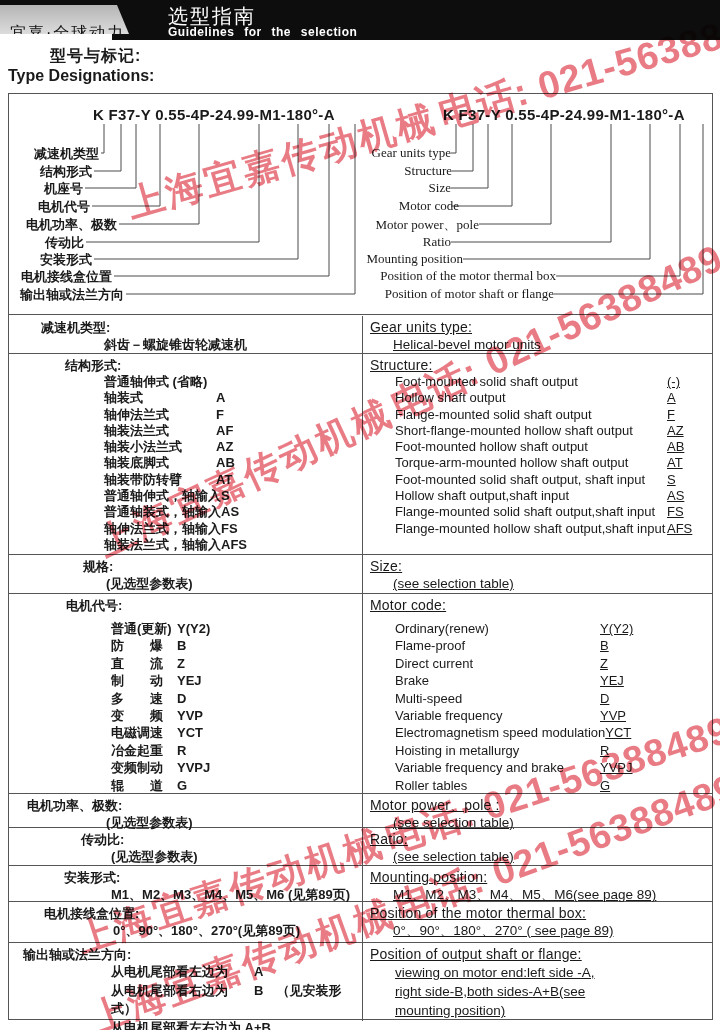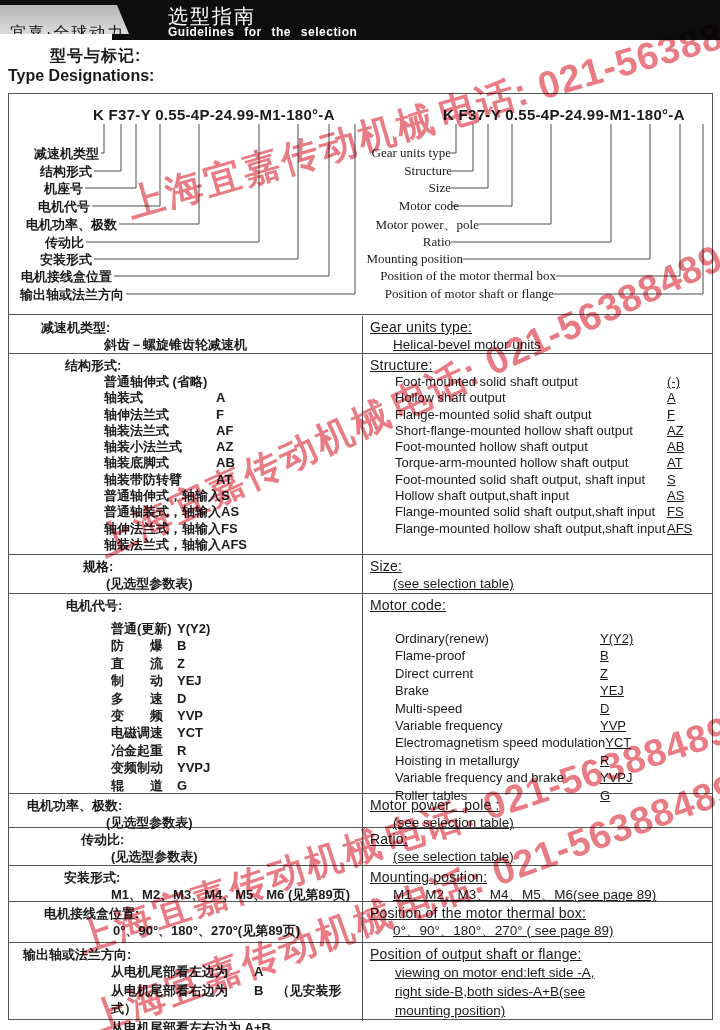--- a/index.html
+++ b/index.html
@@ -237,21 +237,21 @@
             <div class="it"><span class="nm">多　　速</span><span class="cd">D</span></div>
             <div class="it"><span class="nm">变　　频</span><span class="cd">YVP</span></div>
             <div class="it"><span class="nm">电磁调速</span><span class="cd">YCT</span></div>
             <div class="it"><span class="nm">冶金起重</span><span class="cd">R</span></div>
             <div class="it"><span class="nm">变频制动</span><span class="cd">YVPJ</span></div>
             <div class="it"><span class="nm">辊　　道</span><span class="cd">G</span></div>
           </div>
       </div>
       <div class="cell en">
         <div class="rt" style="padding-left:7px">Motor code:</div>
-        <div class="m-en" style="margin-top:16px">
+        <div class="m-en" style="margin-top:6px">
 
         <div class="it"><span class="nm">Ordinary(renew)</span><span class="cd">Y(Y2)</span></div>
             <div class="it"><span class="nm">Flame-proof</span><span class="cd">B</span></div>
             <div class="it"><span class="nm">Direct current</span><span class="cd">Z</span></div>
             <div class="it"><span class="nm">Brake</span><span class="cd">YEJ</span></div>
             <div class="it"><span class="nm">Multi-speed</span><span class="cd">D</span></div>
             <div class="it"><span class="nm">Variable frequency</span><span class="cd">YVP</span></div>
             <div class="it"><span class="nm">Electromagnetism speed modulation</span><span class="cd">YCT</span></div>
             <div class="it"><span class="nm">Hoisting in metallurgy</span><span class="cd">R</span></div>
             <div class="it"><span class="nm">Variable frequency and brake</span><span class="cd">YVPJ</span></div>

